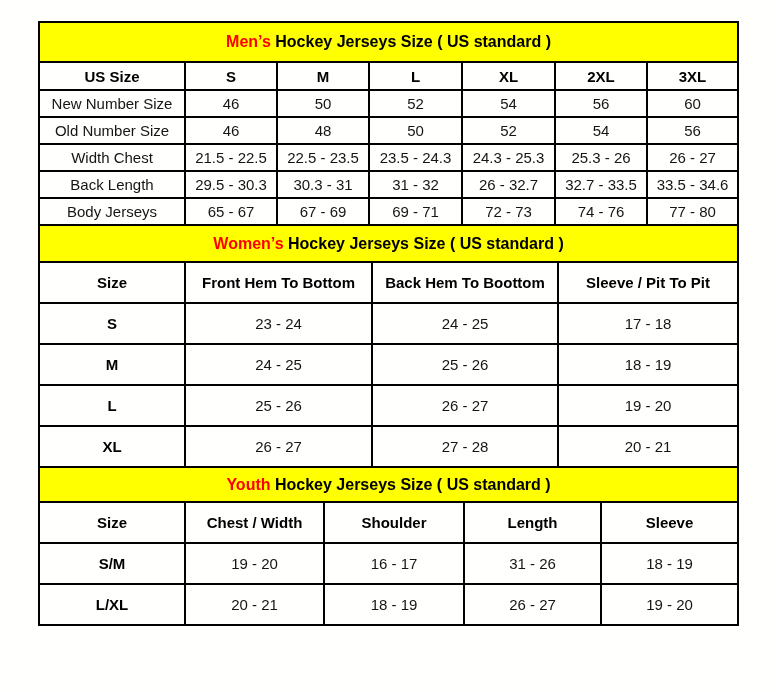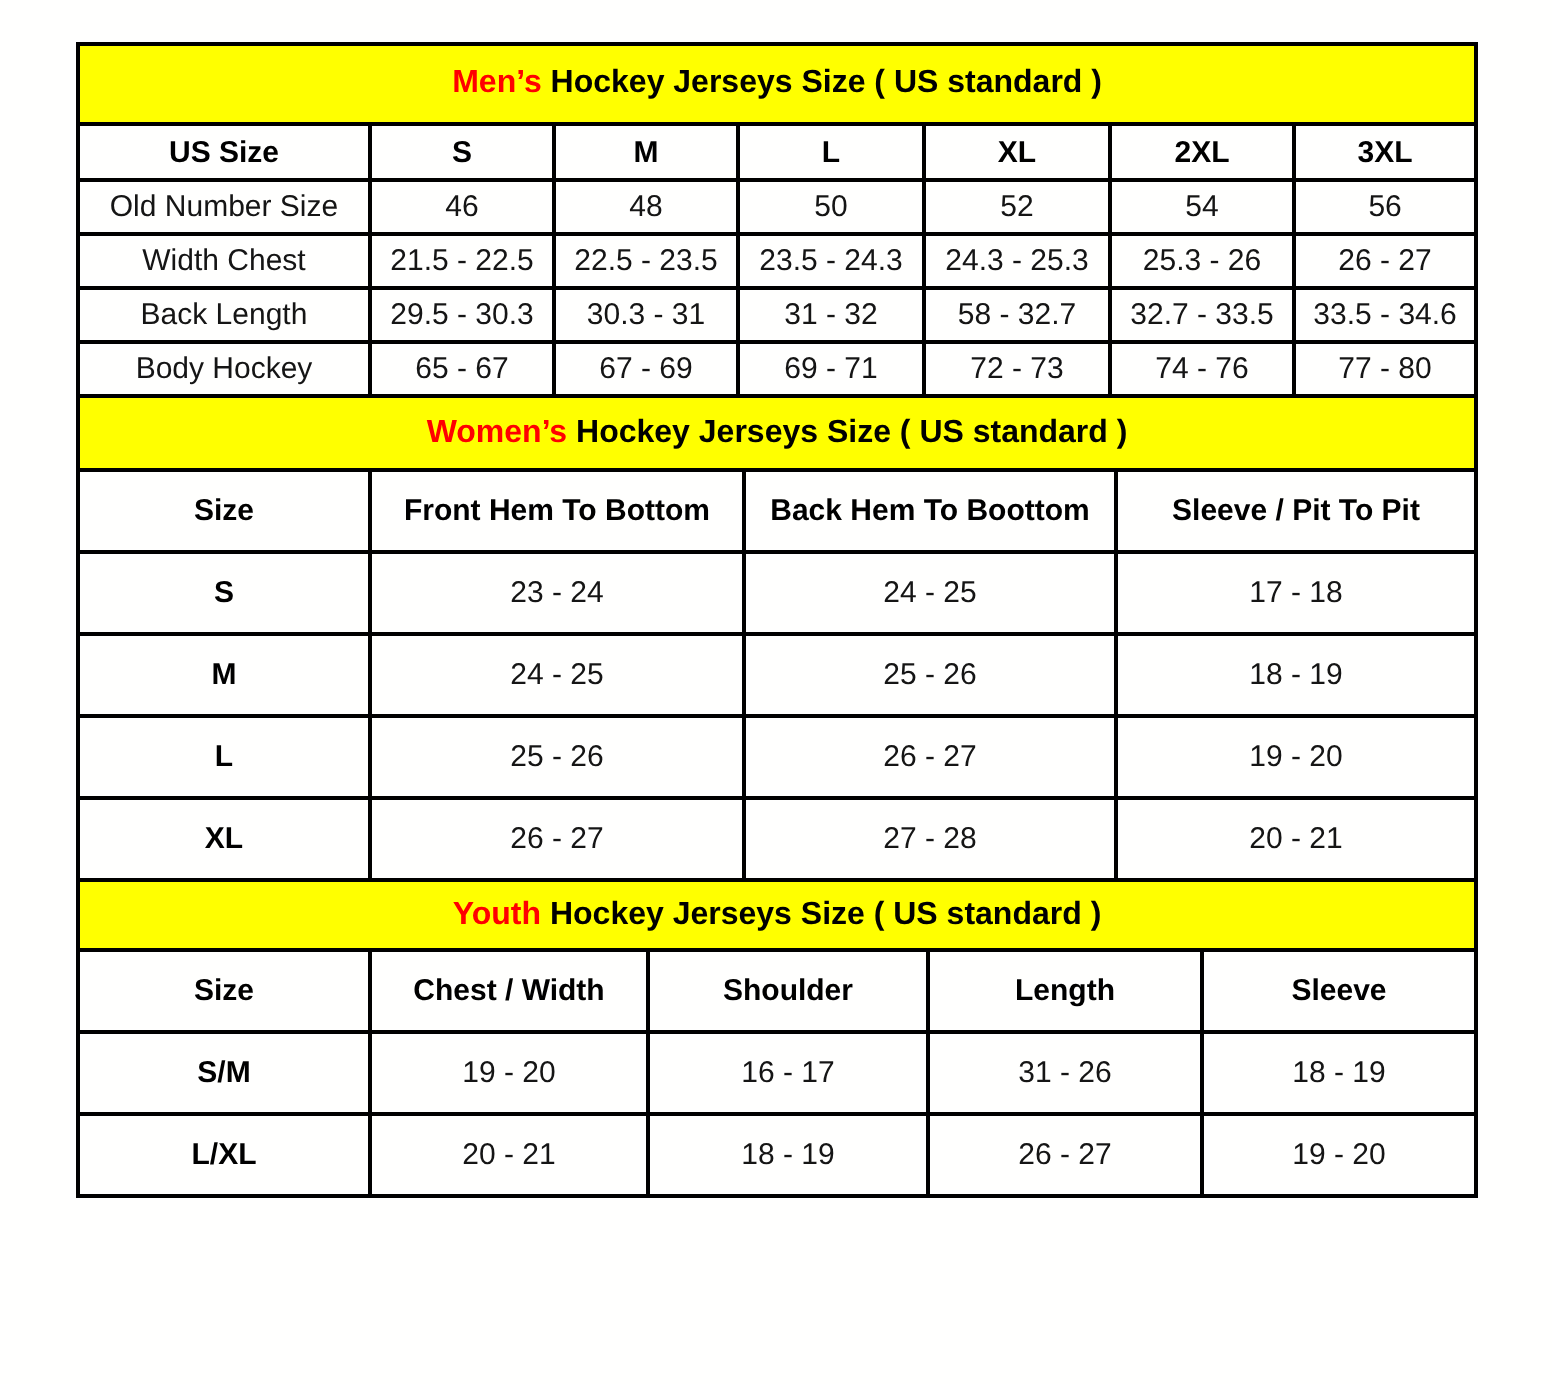--- a/index.html
+++ b/index.html
@@ -93,20 +93,29 @@
       <tr class="hdr-row-m">
         <td class="hdr">US Size</td>
         <td class="hdr">S</td>
         <td class="hdr">M</td>
         <td class="hdr">L</td>
         <td class="hdr">XL</td>
         <td class="hdr">2XL</td>
         <td class="hdr">3XL</td>
       </tr>
       <tr class="row-m">
+        <td>New Number Size</td>
+        <td>46</td>
+        <td>50</td>
+        <td>52</td>
+        <td>54</td>
+        <td>56</td>
+        <td>60</td>
+      </tr>
+      <tr class="row-m">
         <td>Old Number Size</td>
         <td>46</td>
         <td>48</td>
         <td>50</td>
         <td>52</td>
         <td>54</td>
         <td>56</td>
       </tr>
       <tr class="row-m">
         <td>Width Chest</td>
@@ -115,26 +124,26 @@
         <td>23.5 - 24.3</td>
         <td>24.3 - 25.3</td>
         <td>25.3 - 26</td>
         <td>26 - 27</td>
       </tr>
       <tr class="row-m">
         <td>Back Length</td>
         <td>29.5 - 30.3</td>
         <td>30.3 - 31</td>
         <td>31 - 32</td>
-        <td>58 - 32.7</td>
+        <td>26 - 32.7</td>
         <td>32.7 - 33.5</td>
         <td>33.5 - 34.6</td>
       </tr>
       <tr class="row-m">
-        <td>Body Hockey</td>
+        <td>Body Jerseys</td>
         <td>65 - 67</td>
         <td>67 - 69</td>
         <td>69 - 71</td>
         <td>72 - 73</td>
         <td>74 - 76</td>
         <td>77 - 80</td>
       </tr>
     </tbody>
       </table>
 

